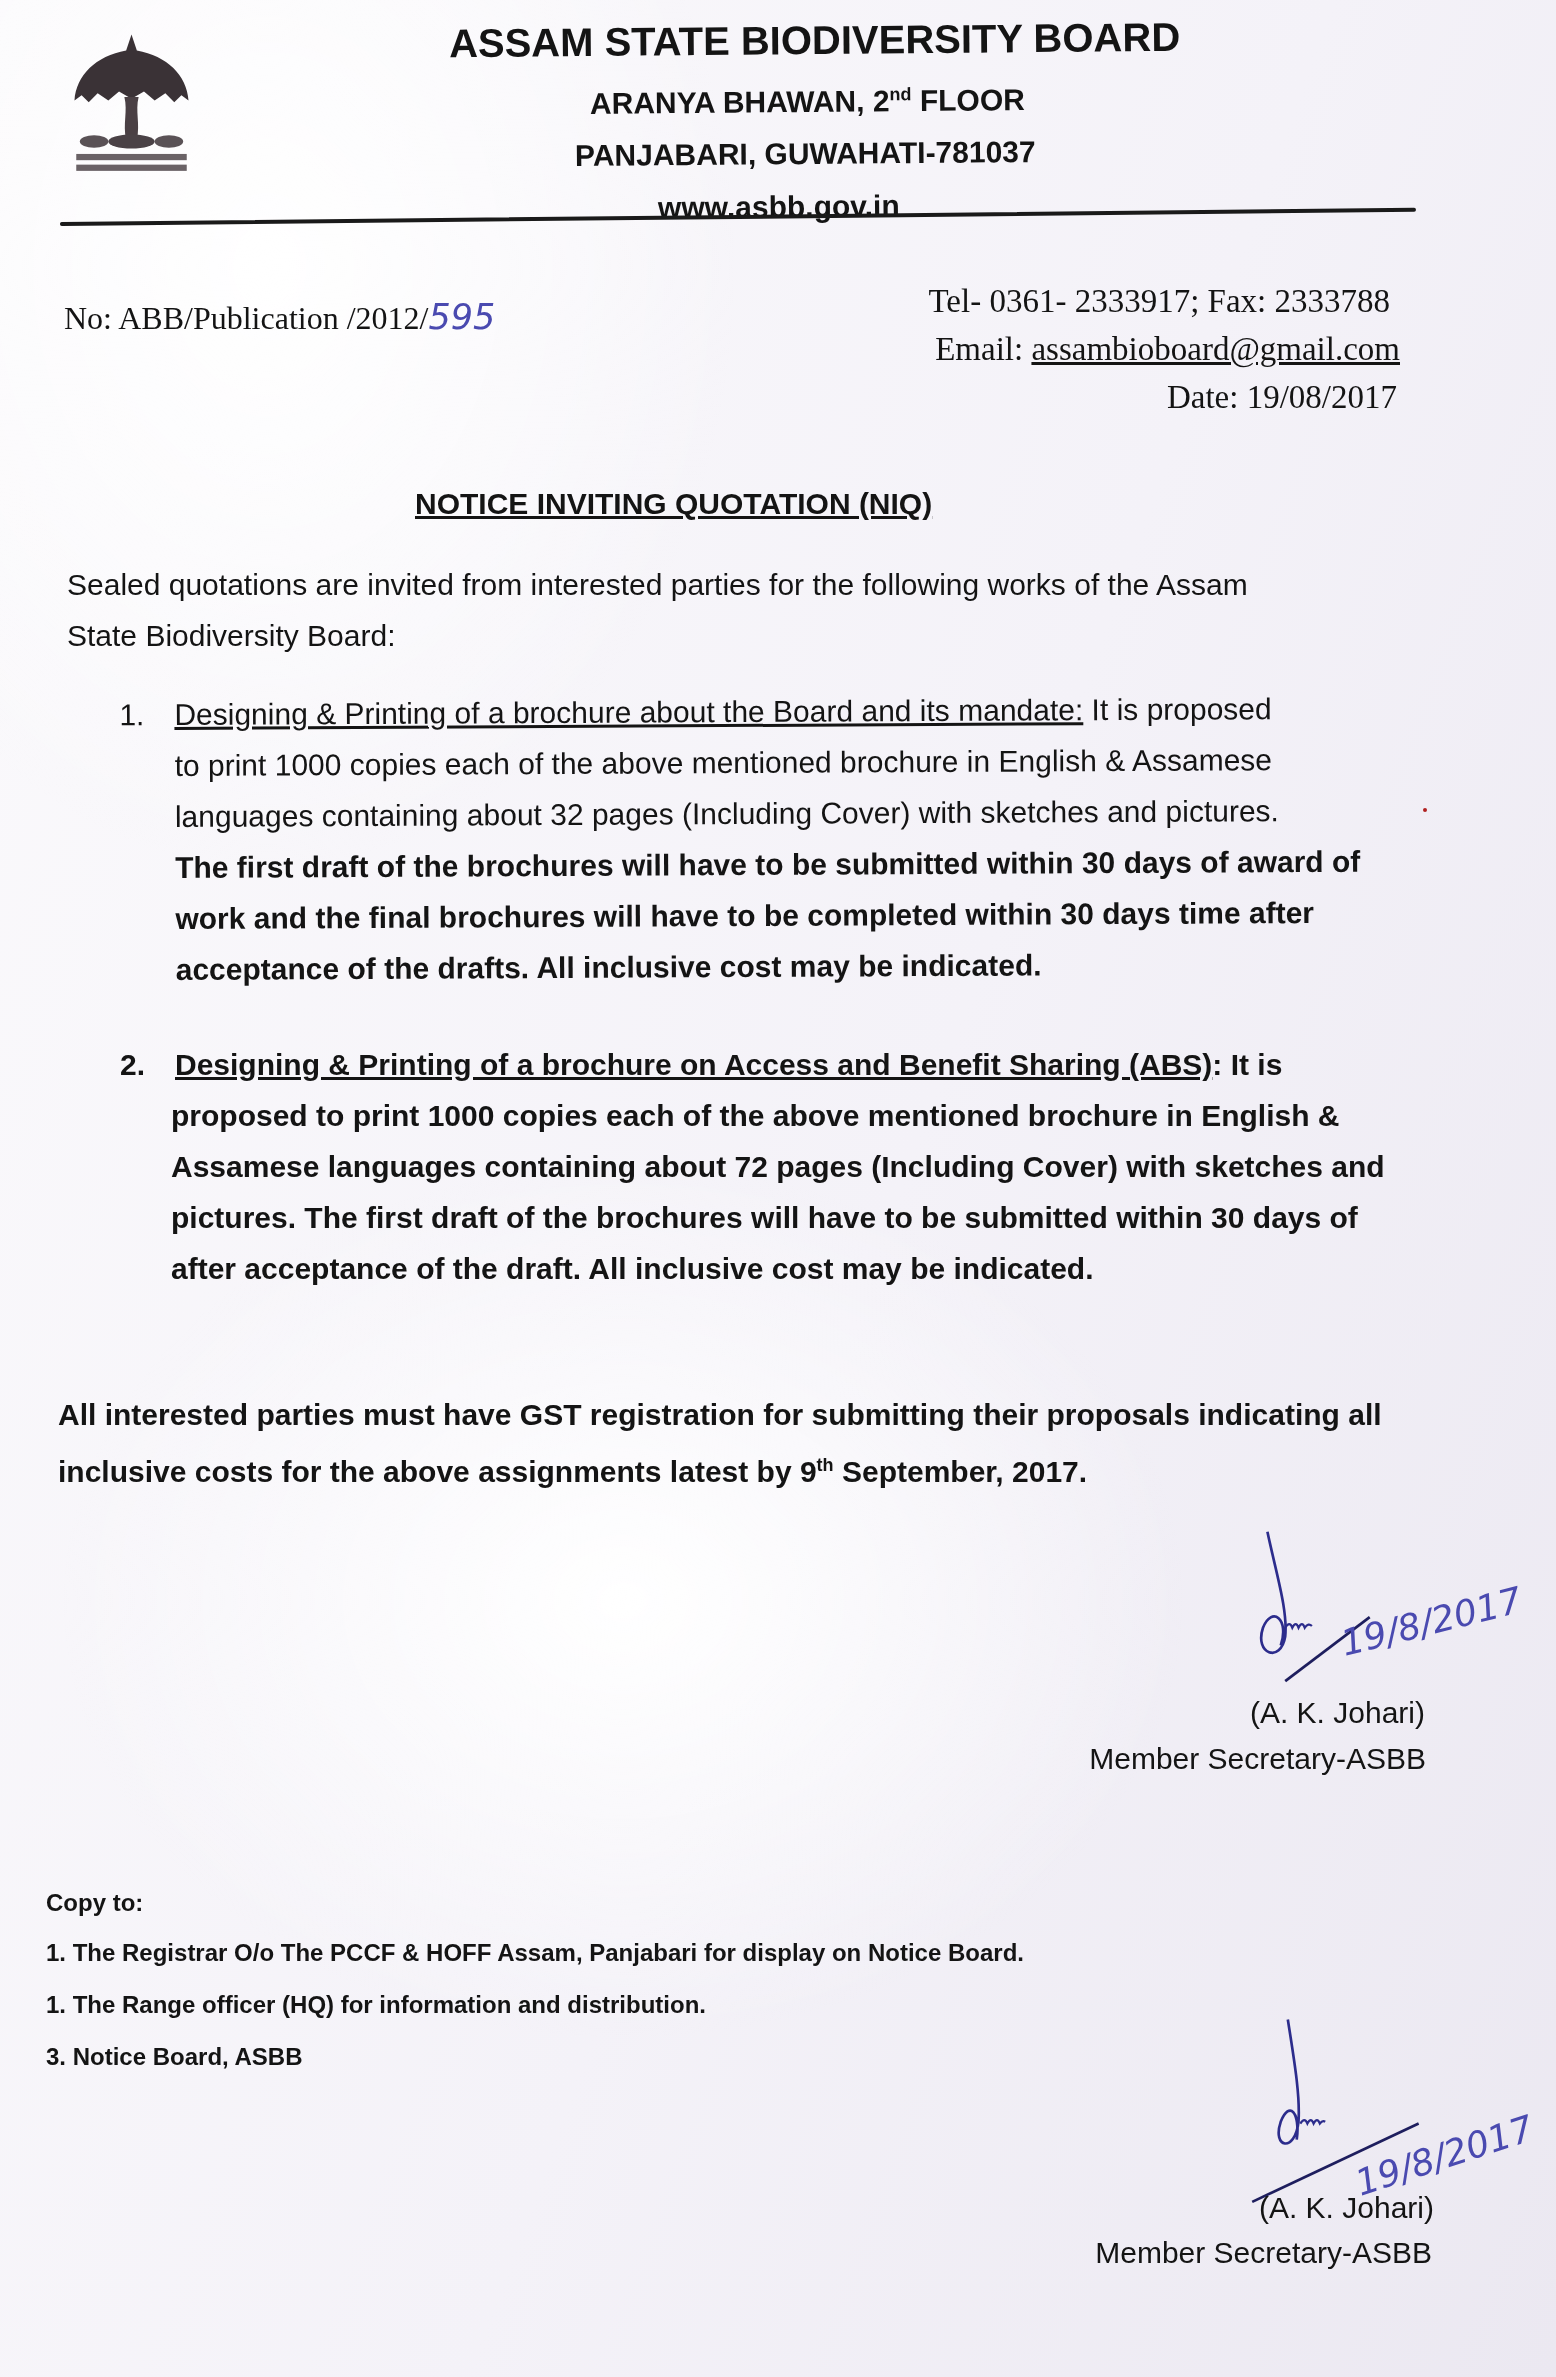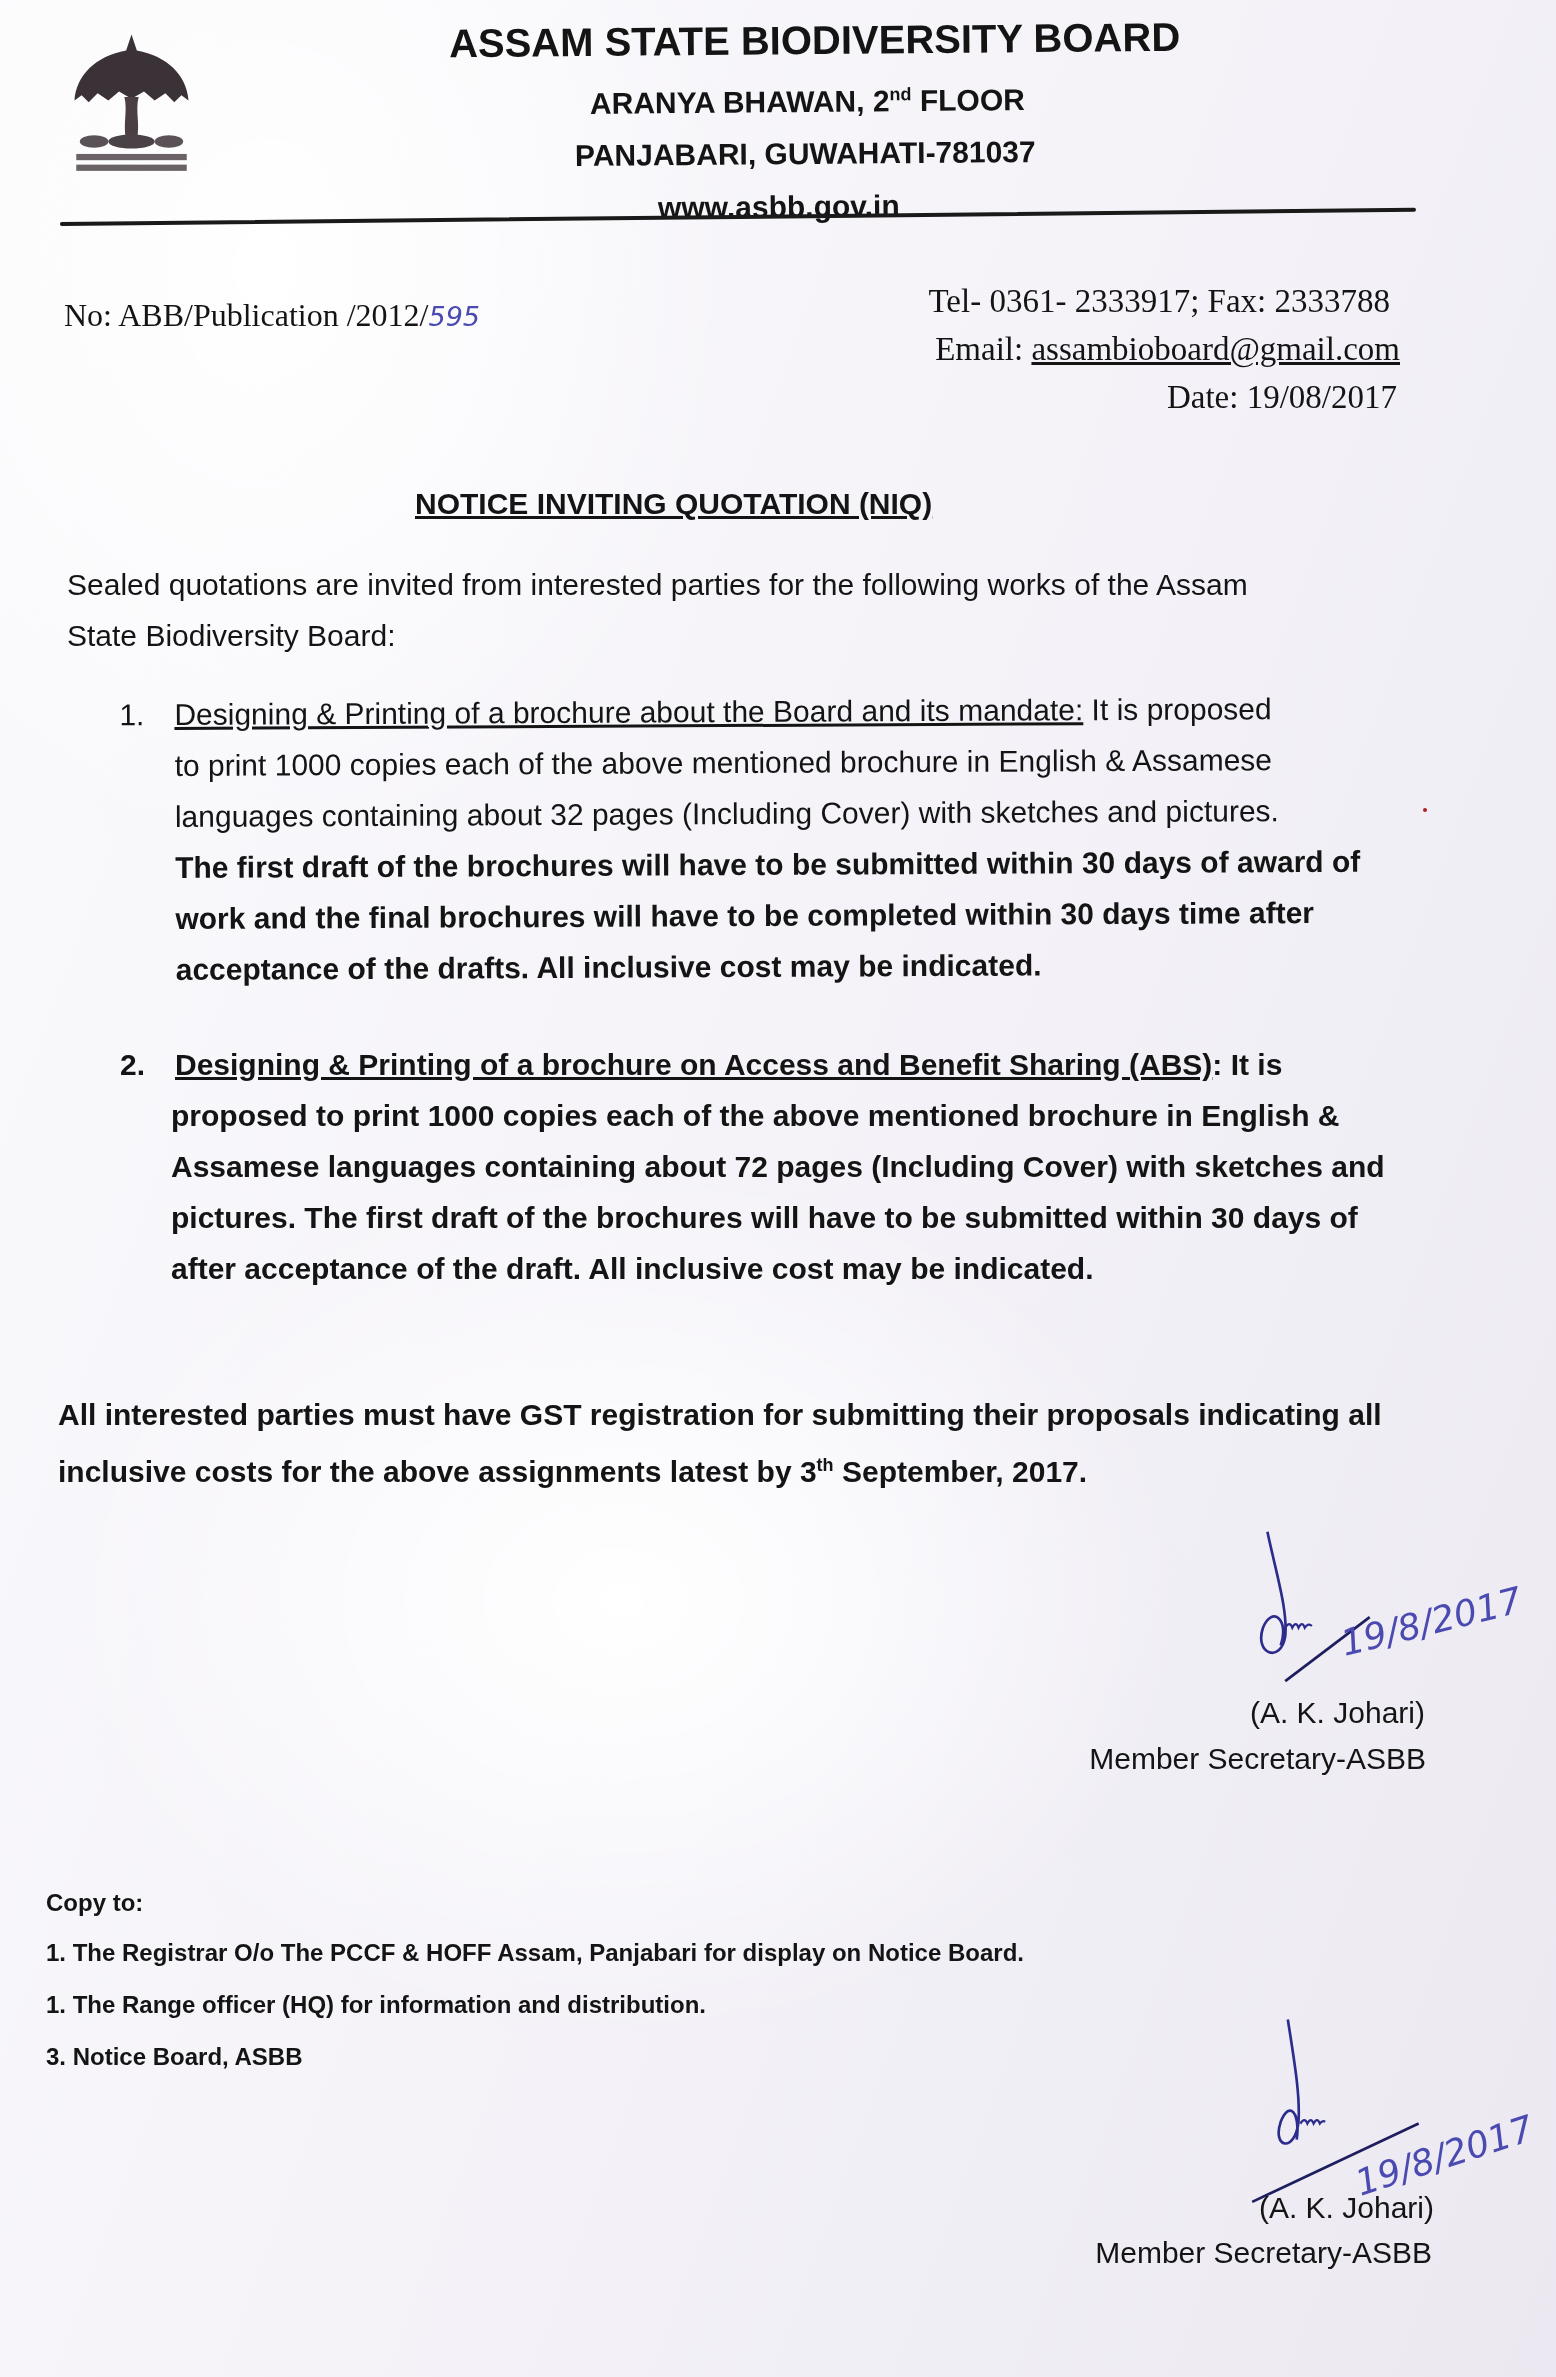--- a/index.html
+++ b/index.html
@@ -13,21 +13,21 @@
   .abs { position:absolute; }
   .calibri { font-family:"Liberation Sans", "DejaVu Sans", sans-serif; }
   .times { font-family:"Liberation Serif", "DejaVu Serif", serif; }
   .bold { font-weight:bold; }
   .logo { left:69px; top:31px; width:125px; height:147px; }
   .hdr-title { left:449px; top:18px; font-size:40px; font-weight:bold; letter-spacing:0px; transform:rotate(-0.5deg); white-space:nowrap; }
   .hdr-line { font-size:30px; font-weight:bold; white-space:nowrap; transform:rotate(-0.5deg); }
   .hdr-line sup { font-size:18px; }
   .rule { left:60px; top:222px; width:1356px; height:4.4px; background:#1a1a1a; transform:rotate(-0.6deg); transform-origin:left center; border-radius:1.8px; }
   .ref { left:64px; top:297px; font-size:32px; white-space:nowrap; }
-  .handnum { color:#4a4ab0; font-family:"DejaVu Sans", sans-serif; font-style:italic; font-size:27px; font-weight:normal; }
+  .handnum { color:#4a4ab0; font-family:"DejaVu Sans", sans-serif; font-style:italic; font-size:35px; font-weight:normal; }
   .contact { font-size:33px; white-space:nowrap; text-align:right; }
   .email-link { text-decoration:underline; text-decoration-thickness:2.7px; }
   .niq { left:415px; top:487px; font-size:30px; font-weight:bold; text-decoration:underline; text-decoration-thickness:2.7px; white-space:nowrap; }
   .para { font-size:30px; line-height:51px; white-space:nowrap; }
   .para.bold { font-weight:bold; }
   .u { text-decoration:underline; text-decoration-thickness:2.7px; }
   .num { display:inline-block; width:55px; }
   .sig-name { font-size:30px; white-space:nowrap; text-align:right; }
   .copy { font-size:24px; font-weight:bold; white-space:nowrap; line-height:52px; }
   svg.sig { position:absolute; overflow:visible; }
@@ -80,21 +80,21 @@
 <div class="abs calibri para bold" style="left:120px; top:1039px;">
   <div><span class="num">2.</span><span class="u">Designing &amp; Printing of a brochure on Access and Benefit Sharing (ABS)</span><span>: It is</span></div>
   <div style="padding-left:51px;">proposed to print 1000 copies each of the above mentioned brochure in English &amp;</div>
   <div style="padding-left:51px;">Assamese languages containing about 72 pages (Including Cover) with sketches and</div>
   <div style="padding-left:51px;">pictures. The first draft of the brochures will have to be submitted within 30 days of</div>
   <div style="padding-left:51px;">after acceptance of the draft.  All inclusive cost may be indicated.</div>
 </div>
 
 <div class="abs calibri para bold" style="left:58px; top:1389px;">
   <div>All interested parties must have GST registration for submitting their proposals indicating all</div>
-  <div><span>inclusive costs for the above assignments latest by 3</span><sup style="font-size:18px;">th</sup><span> September, 2017.</span></div>
+  <div><span>inclusive costs for the above assignments latest by 9</span><sup style="font-size:18px;">th</sup><span> September, 2017.</span></div>
 </div>
 
 <svg class="sig" style="left:1245px; top:1521px;" width="285" height="169" viewBox="0 0 320 190">
   <path d="M25 12 C35 60 48 100 45 130 C40 160 10 150 20 120 C30 95 50 110 40 140" fill="none" stroke="#2c2c8c" stroke-width="3"></path>
   <path d="M45 120 q5 -8 8 0 q4 -8 7 0 q4 -8 7 0 q4 -6 8 -2" fill="none" stroke="#2c2c8c" stroke-width="2.5"></path>
   <path d="M45 180 L140 108" fill="none" stroke="#1e1e5e" stroke-width="3"></path>
 </svg>
 <div class="abs handnum" style="left:1339px; top:1601px; font-size:36px; transform:rotate(-14deg);">19/8/2017</div>
 <div class="abs calibri sig-name" style="right:132px; top:1696px;">(A. K. Johari)</div>
 <div class="abs calibri sig-name" style="right:131px; top:1742px;">Member Secretary-ASBB</div>

